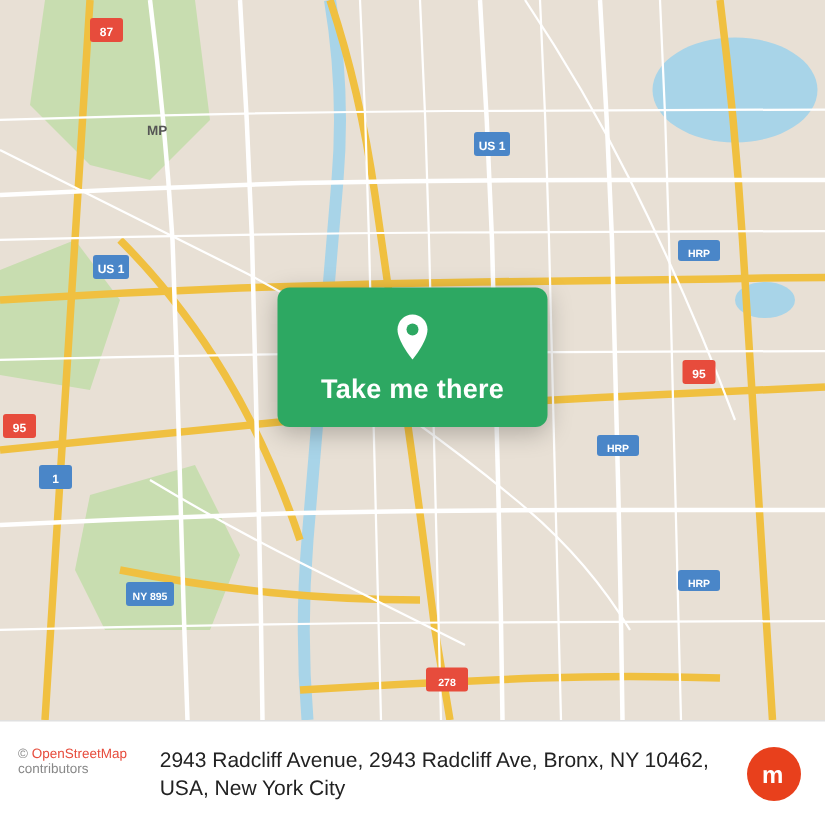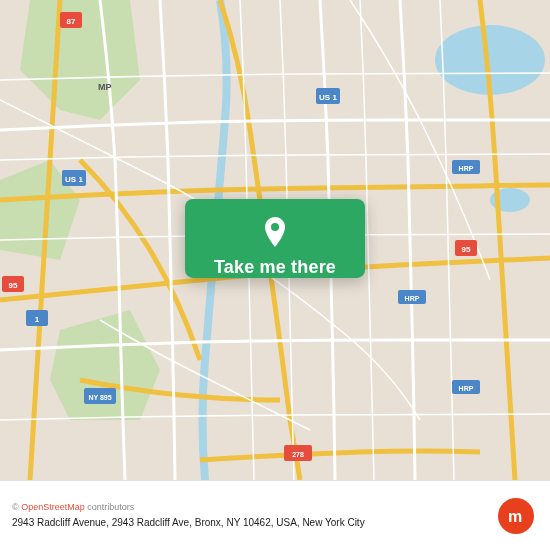--- a/index.html
+++ b/index.html
@@ -27,21 +27,21 @@
     }
 
     
     .location-card {
       position: absolute;
       top: 50%;
       left: 50%;
       transform: translate(-50%, -52%);
       background: #2da862;
       border-radius: 8px;
-      padding: 16px 24px 0;
+      padding: 16px 24px 14px;
       display: flex;
       flex-direction: column;
       align-items: center;
       box-shadow: 0 4px 16px rgba(0,0,0,0.25);
       min-width: 180px;
     }
 
     .pin-icon {
       width: 36px;
       height: 36px;
@@ -64,32 +64,32 @@
       display: flex;
       align-items: center;
       padding: 0 12px 0 12px;
       border-top: 1px solid #e0e0e0;
       gap: 10px;
     }
 
     .info-text-block {
       flex: 1;
       display: flex;
-      flex-direction: column;
+      flex-direction: row;
       justify-content: space-between;
     }
 
     .copyright-line {
       font-size: 9px;
       color: #888;
       margin-bottom: 4px;
     }
 
     .address-line {
-      font-size: 10px;
+      font-size: 14px;
       color: #222;
       font-weight: 400;
       line-height: 1.3;
     }
 
     .moovit-logo {
       display: flex;
       align-items: center;
       gap: 0;
       flex-shrink: 0;

